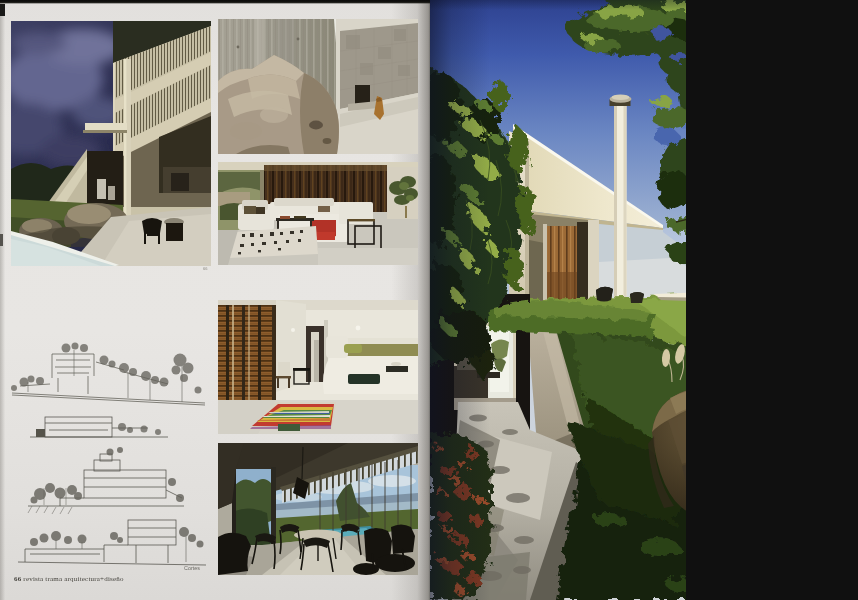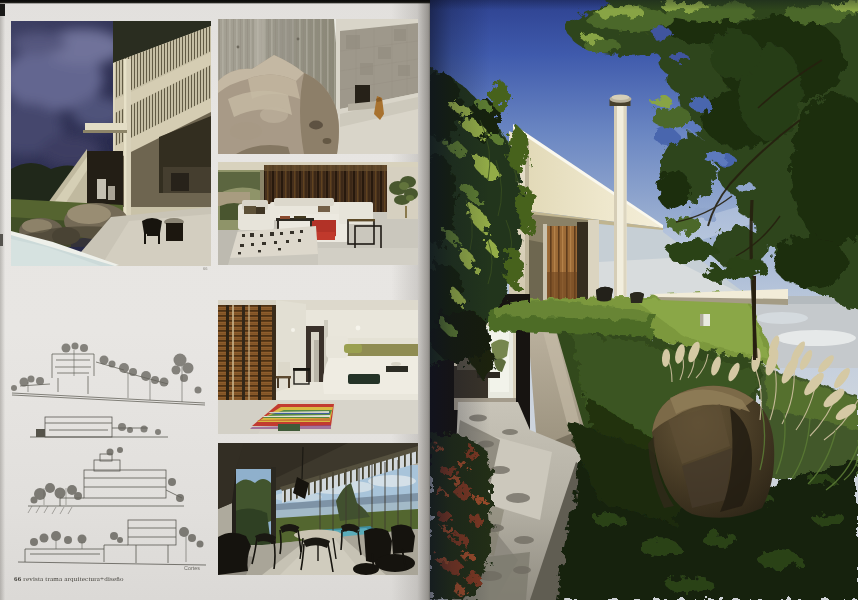--- a/index.html
+++ b/index.html
@@ -1,16 +1,16 @@
 <!DOCTYPE html>
 <html><head><meta charset="utf-8">
 <style>
 *{margin:0;padding:0;box-sizing:border-box}
 body{width:858px;height:600px;overflow:hidden;background:#101010;font-family:"Liberation Sans",sans-serif}
-#c{position:relative;width:858px;height:600px;overflow:hidden}
+#c{position:relative;width:686px;height:600px;overflow:hidden}
 .abs{position:absolute}
 .soft{filter:blur(.4px)}
 </style></head><body>
 <div id="c">
 <div class="abs" style="left:0;top:0;width:430px;height:600px;background:
 linear-gradient(90deg,rgba(70,66,60,.28) 0,rgba(0,0,0,0) 1.2%,rgba(0,0,0,0) 91%,rgba(90,86,80,.18) 97%,rgba(60,56,50,.45) 99.6%,rgba(40,38,34,.6) 100%),
 linear-gradient(180deg,#e2e0dd 0,#e7e5e2 20%,#e8e6e3 55%,#e1dfdc 85%,#dbd9d6 100%)"></div>
 <div class="abs" style="left:0;top:0;width:430px;height:4px;background:linear-gradient(180deg,#0a0a0a 0,#141410 60%,rgba(20,20,16,0) 100%)"></div>
 <div class="abs" style="left:0;top:4px;width:5px;height:12px;background:#1a1a18"></div>
 <div class="abs" style="left:0;top:234px;width:3px;height:12px;background:#55534e"></div>

